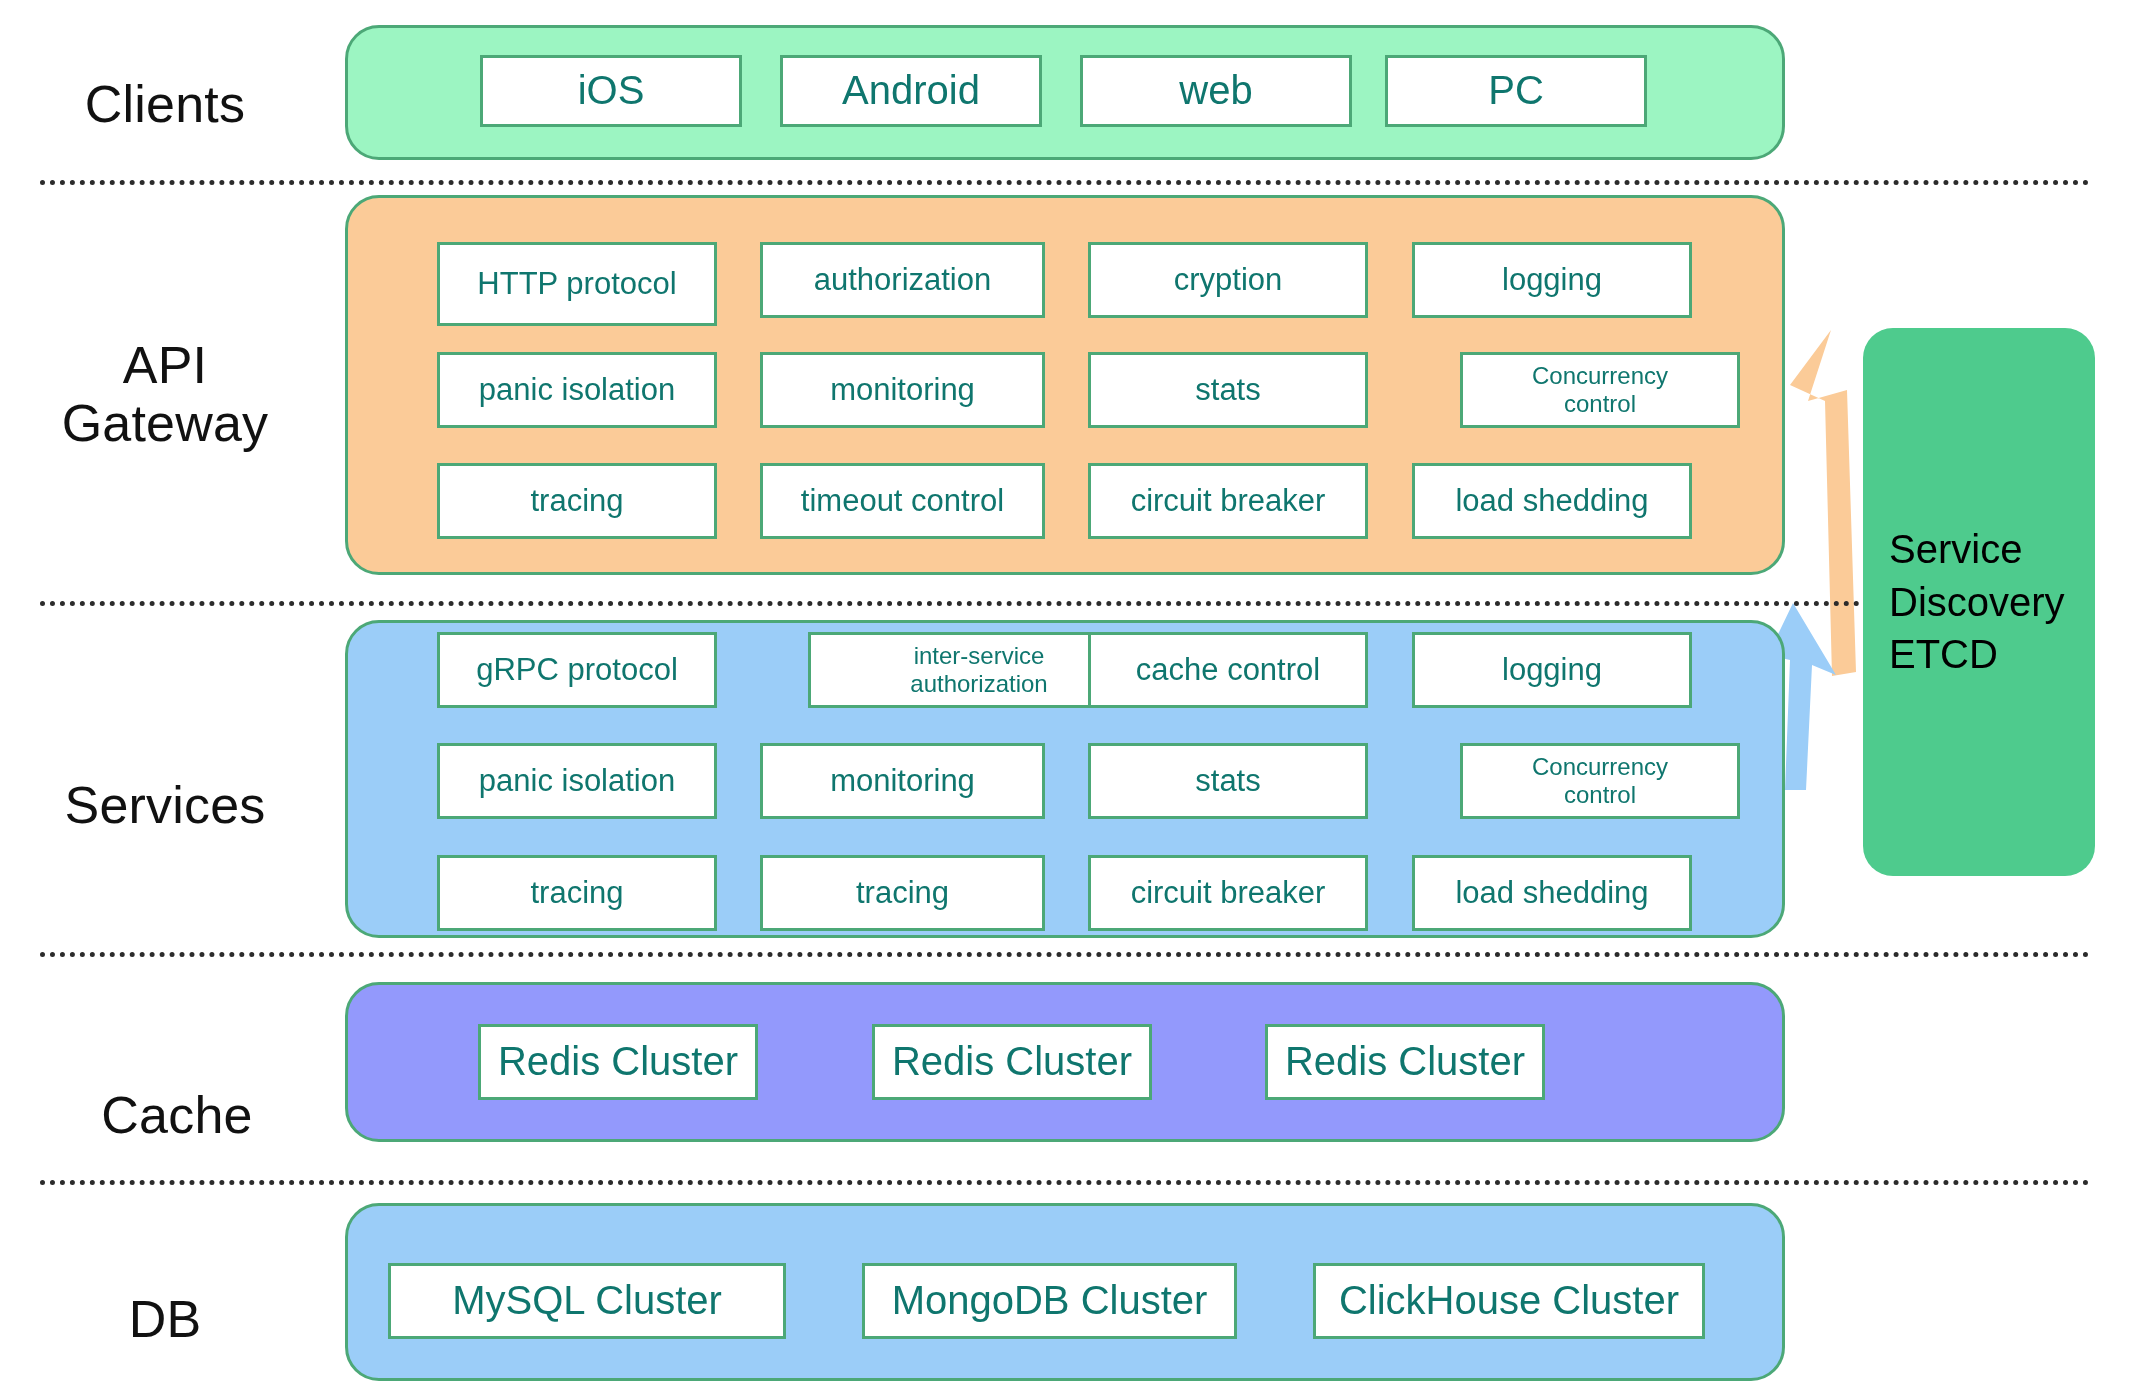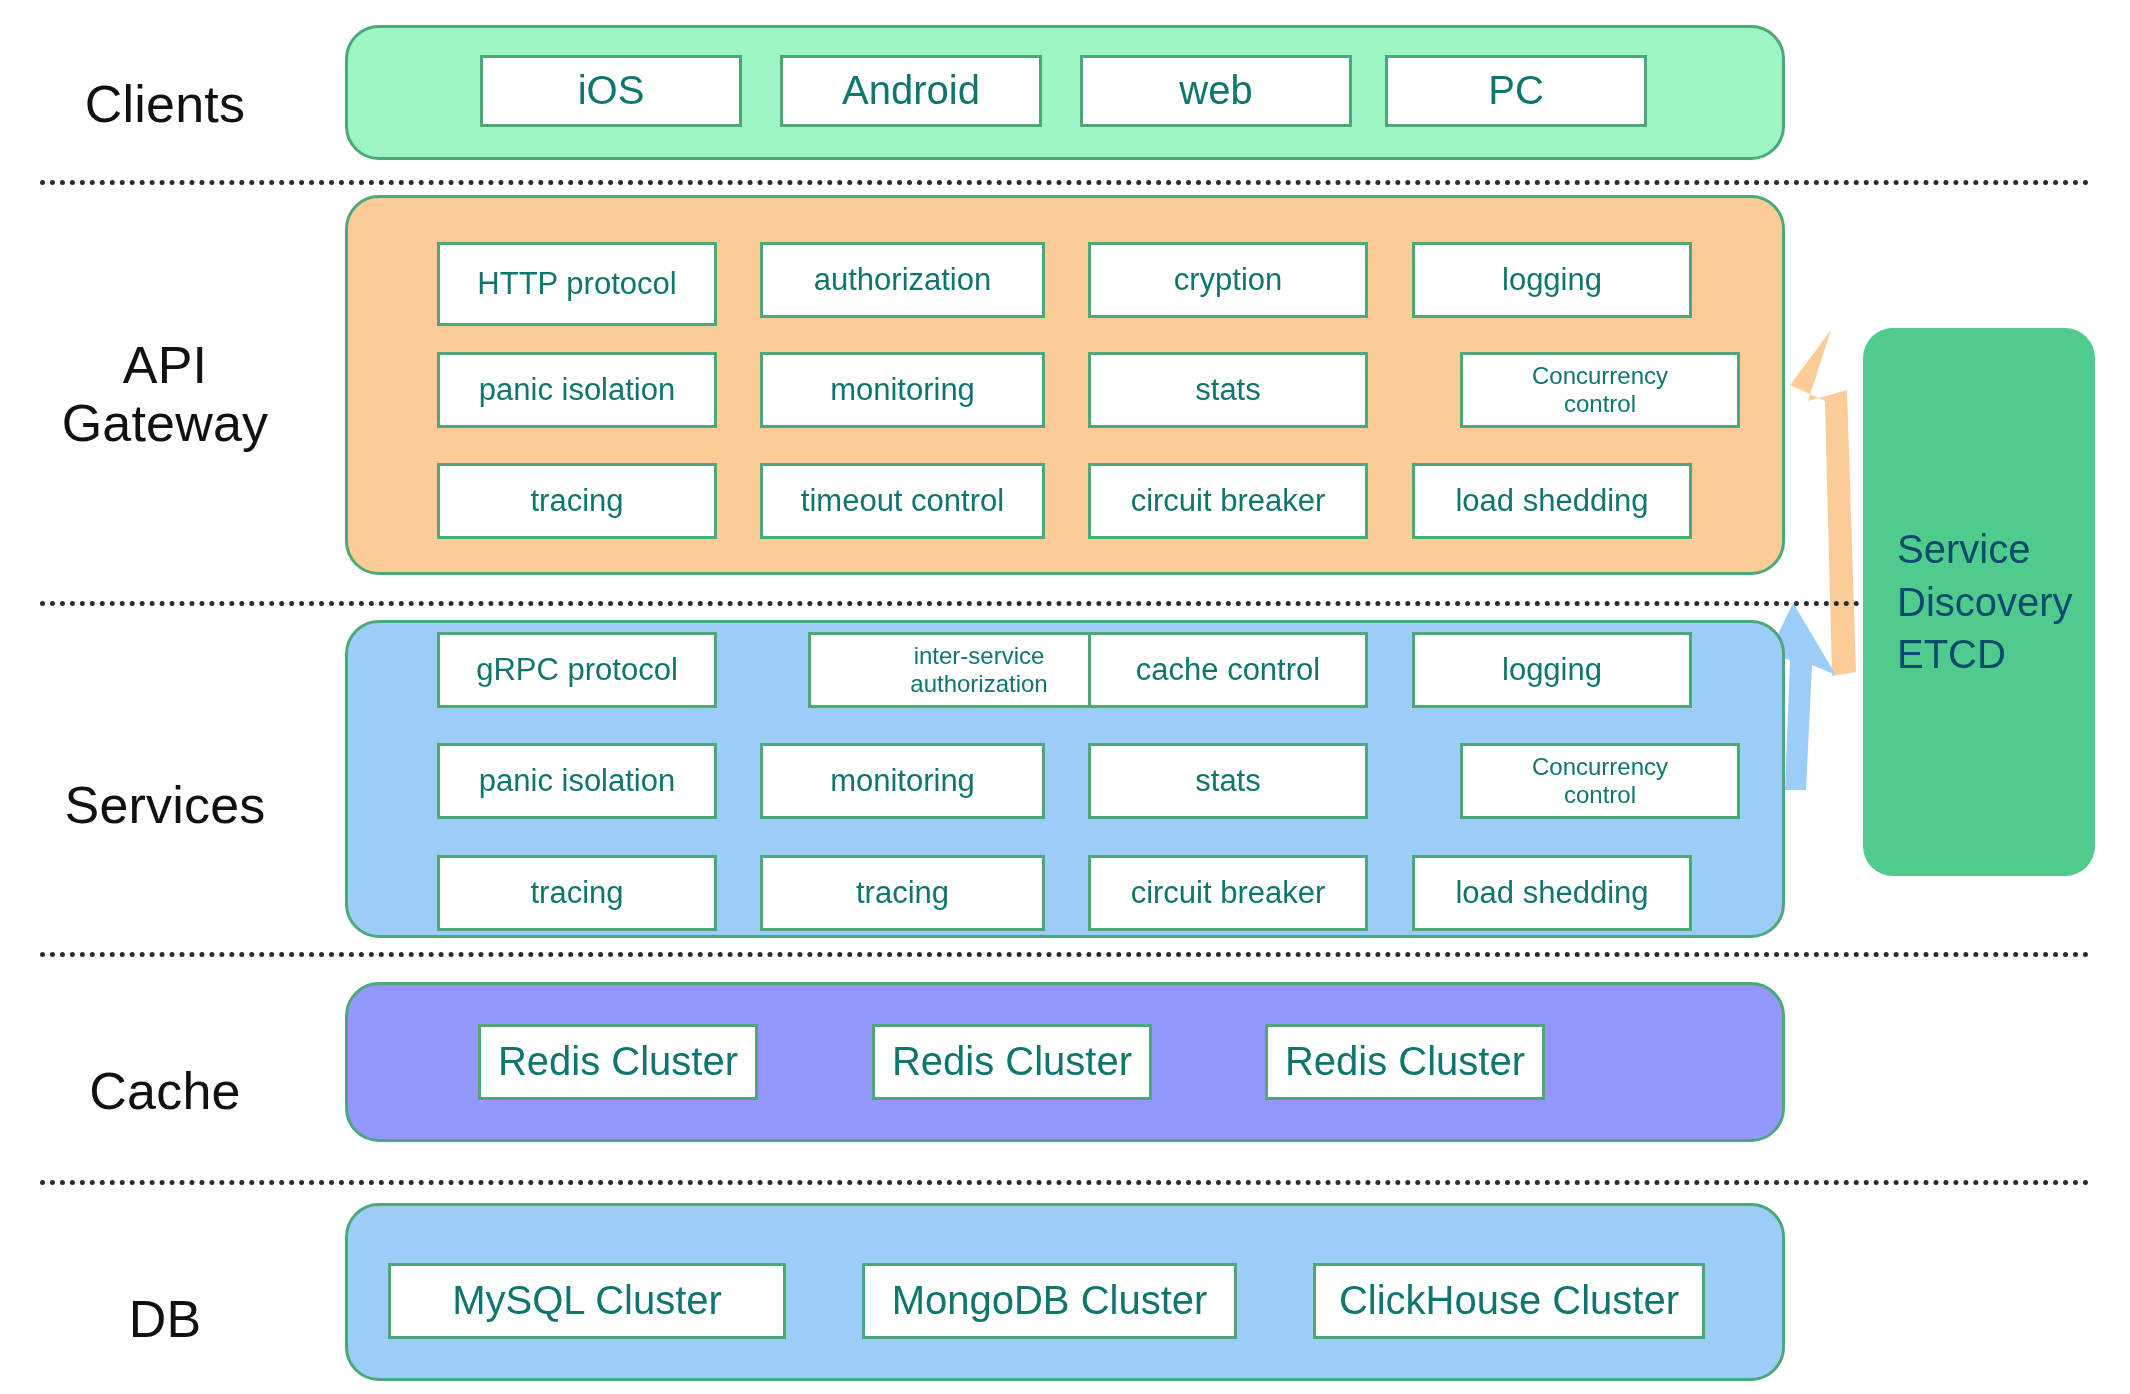--- a/index.html
+++ b/index.html
@@ -76,25 +76,25 @@
   
   .sd-panel {
     position: absolute;
     background: #4ECB8D;
     border-radius: 30px;
     box-sizing: border-box;
     display: flex;
     align-items: center;
   }
   .sd-text {
-    color: #0c4a6e;
+    color: #000000;
     font-family: "Liberation Sans", sans-serif;
     font-size: 40px;
     line-height: 1.32;
-    padding-left: 34px;
+    padding-left: 26px;
     white-space: pre-line;
   }
 
   
   .arrows {
     position: absolute;
     left: 0; top: 0;
     width: 2130px;
     height: 1394px;
     pointer-events: none;
@@ -162,21 +162,21 @@
   <div class="cell small" style="left:1412px; top:743px; width:280px; height:76px; white-space:pre-line;">Concurrency
 control</div>
 
   <div class="cell" style="left:437px; top:855px; width:280px; height:76px;">tracing</div>
   <div class="cell" style="left:760px; top:855px; width:285px; height:76px;">tracing</div>
   <div class="cell" style="left:1088px; top:855px; width:280px; height:76px;">circuit breaker</div>
   <div class="cell" style="left:1412px; top:855px; width:280px; height:76px;">load shedding</div>
 
   <div class="separator" style="top:952px;"></div>
 
-  <div class="row-label" style="top:1062px;">Cache</div>
+  <div class="row-label" style="top:1086px;margin-left:12px;">Cache</div>
 
   <div class="band cache" style="left:345px; top:982px; width:1440px; height:160px;"></div>
 
   <div class="cell big" style="left:478px; top:1024px; width:280px; height:76px;">Redis Cluster</div>
   <div class="cell big" style="left:872px; top:1024px; width:280px; height:76px;">Redis Cluster</div>
   <div class="cell big" style="left:1265px; top:1024px; width:280px; height:76px;">Redis Cluster</div>
 
   <div class="separator" style="top:1180px;"></div>
 
   <div class="row-label" style="top:1290px;">DB</div>

